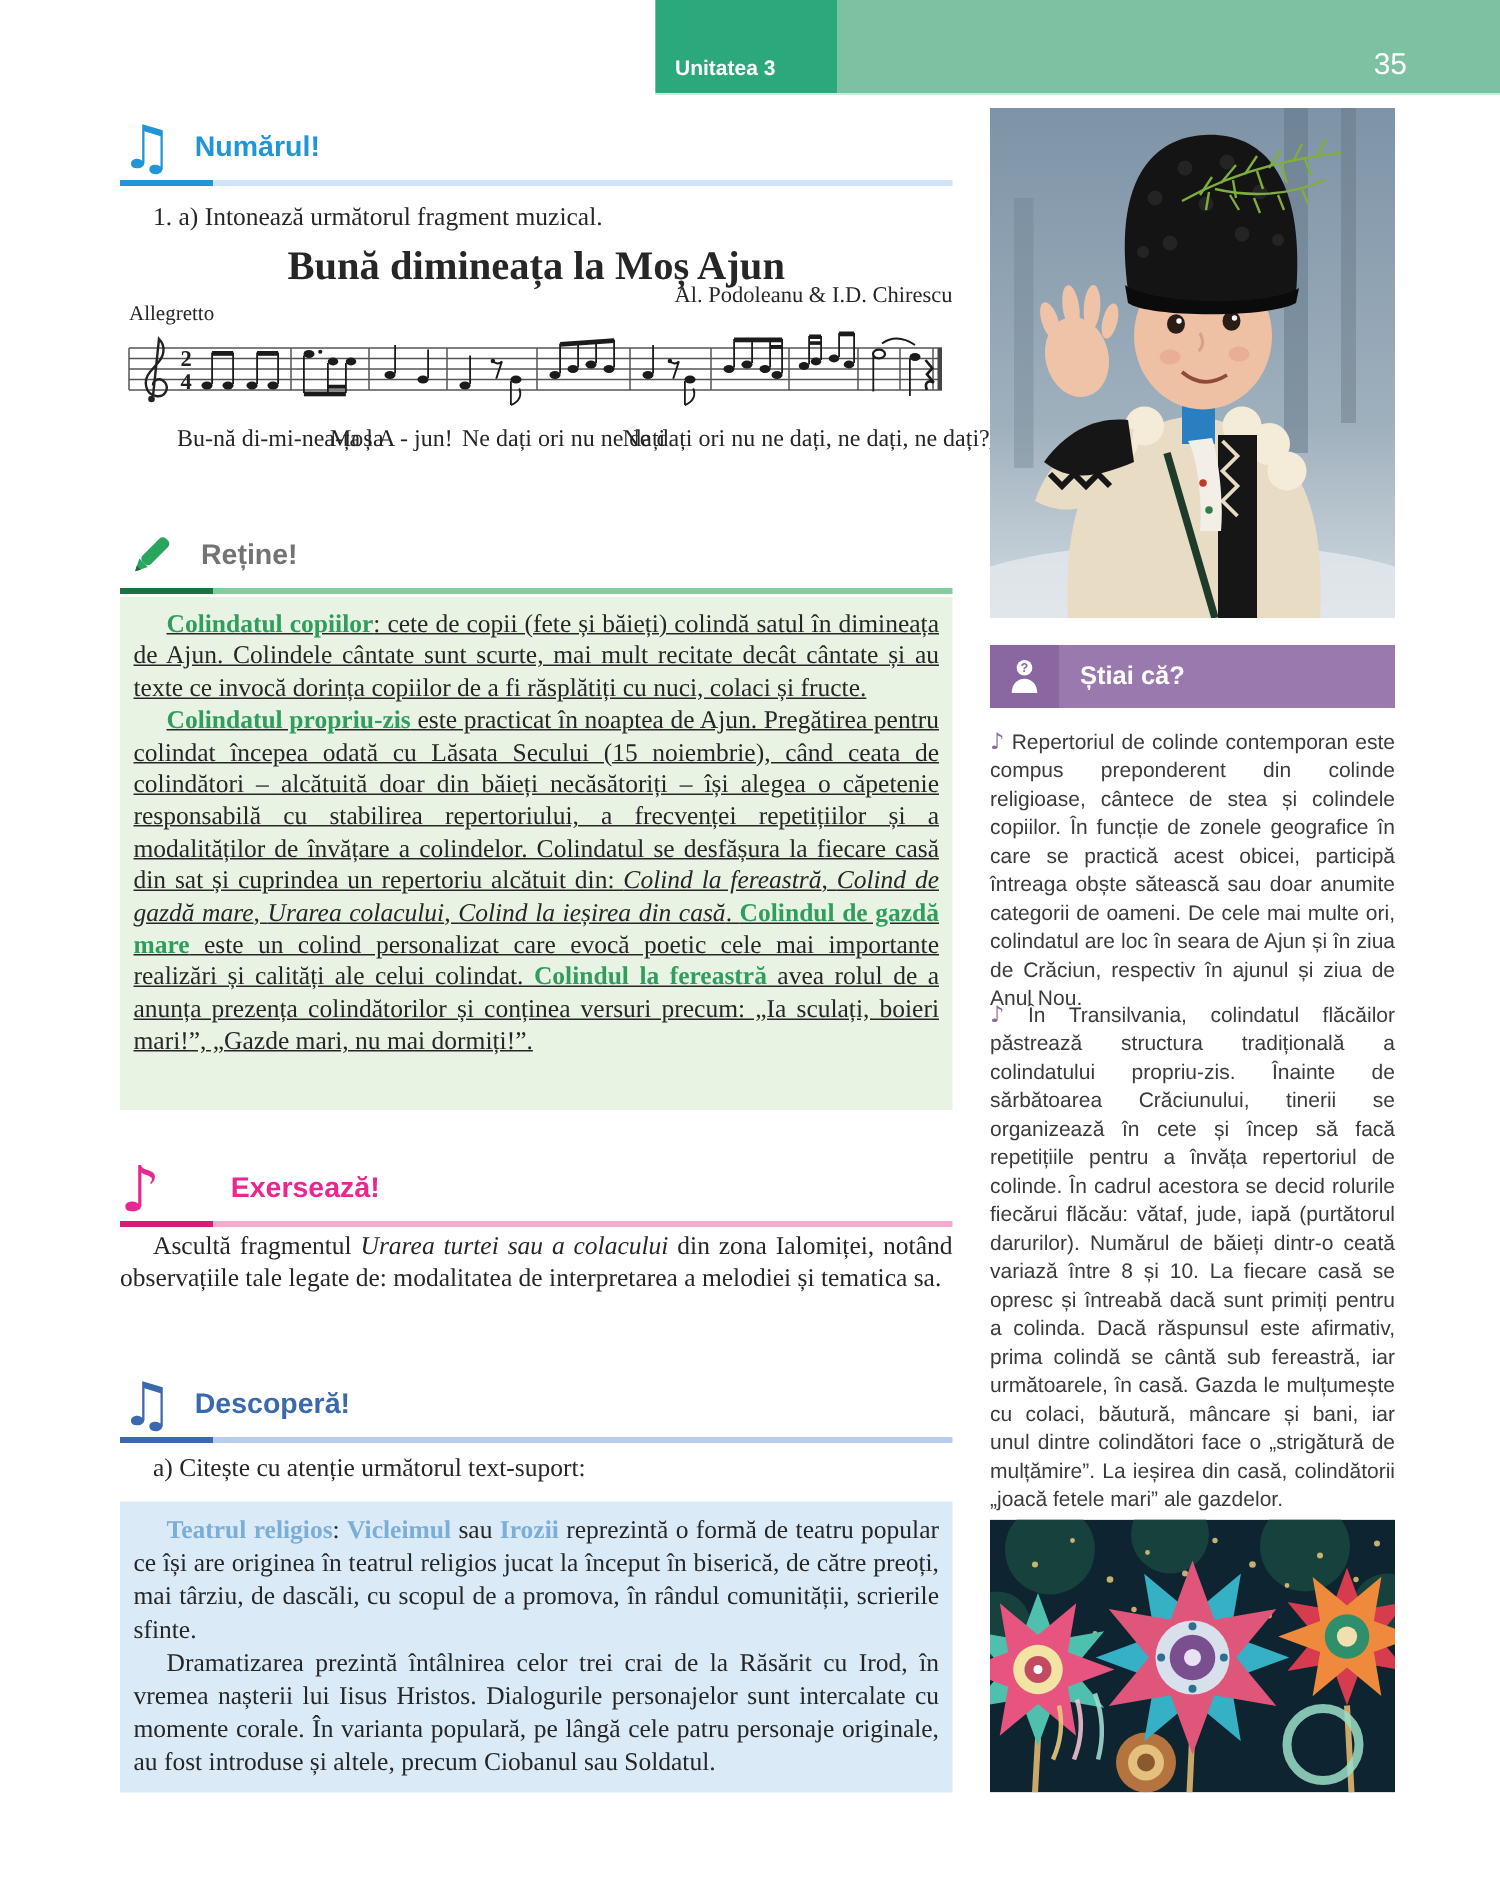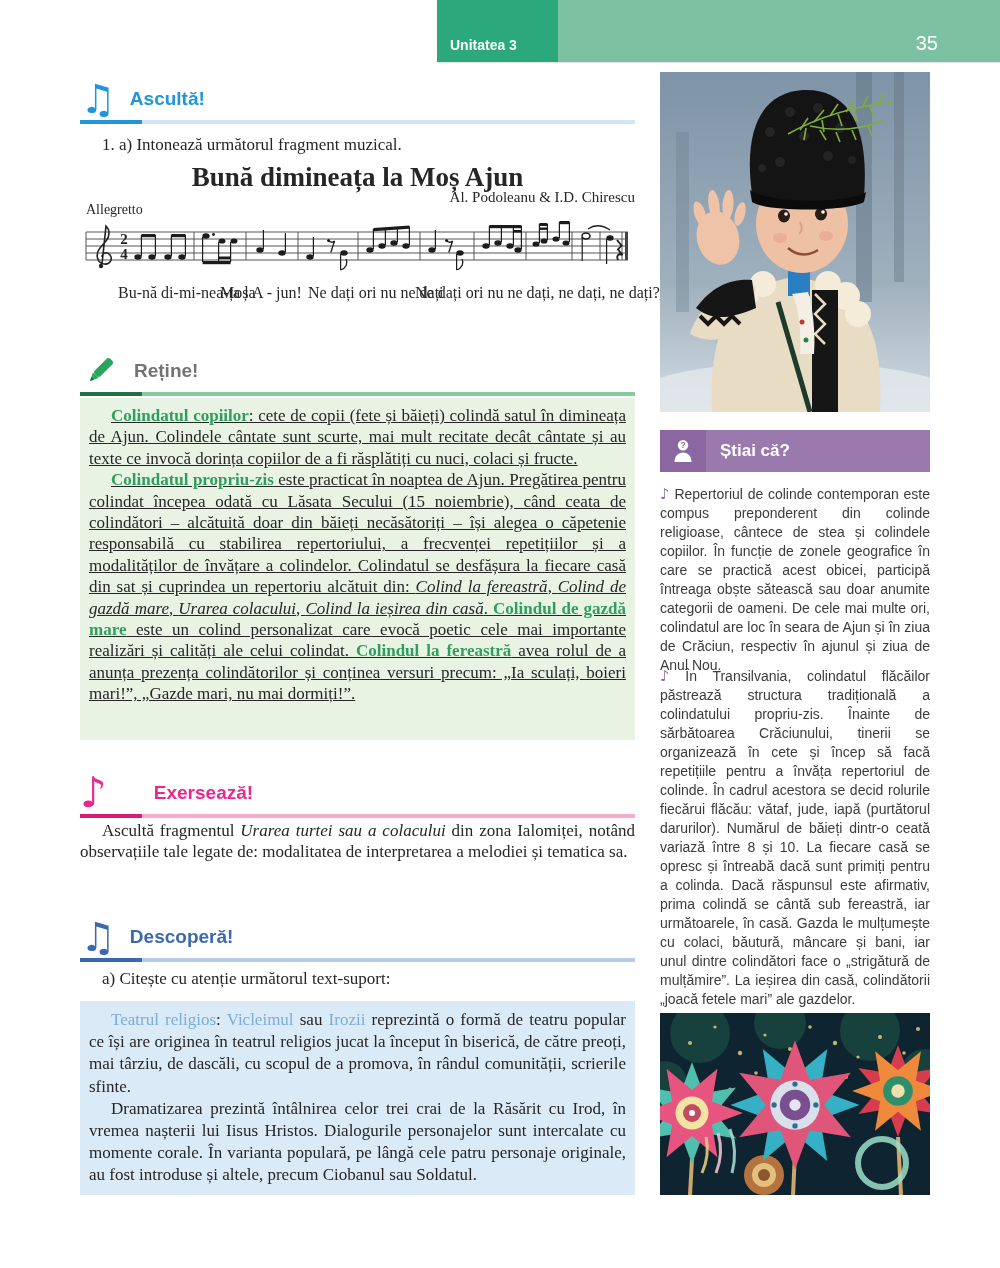--- a/index.html
+++ b/index.html
@@ -50,21 +50,21 @@
   .ts{font:bold 15px "Liberation Serif",serif;fill:#222;text-anchor:middle;}
 
   .gbox{position:absolute;left:80px;top:398px;width:555px;height:342px;background:#e8f3e4;
         padding:7px 9px;box-sizing:border-box;font:17px/21.4px "Liberation Serif",serif;text-align:justify;overflow:hidden;}
   .gbox p{margin:0;text-indent:22px;text-decoration:underline;}
   .term-g{color:#2f9e5c;font-weight:bold;}
 
   .bbox{position:absolute;left:80px;top:1001px;width:555px;height:194px;background:#daeaf7;
         padding:8px 9px;box-sizing:border-box;font:17px/22.2px "Liberation Serif",serif;text-align:justify;overflow:hidden;}
   .bbox p{margin:0;text-indent:22px;}
-  .term-b{color:#7aadd8;font-weight:normal;}
+  .term-b{color:#7aadd8;font-weight:bold;}
 
   
   .photo{position:absolute;left:660px;width:270px;overflow:hidden;}
   .stiai{position:absolute;left:660px;top:430px;width:270px;height:42px;background:#9a79ae;
          display:flex;align-items:center;}
   .stiai .ibox{width:46px;height:42px;background:#8a67a1;display:flex;align-items:center;justify-content:center;}
   .stiai .t{color:#fff;font:bold 17px "Liberation Sans",sans-serif;padding-left:14px;}
   .rtext{position:absolute;left:660px;width:270px;font:14px/19px "Liberation Sans",sans-serif;color:#3b3b3b;text-align:justify;}
   .bullet{color:#8a68a0;font-family:"DejaVu Sans",sans-serif;font-size:15px;padding-right:4px;}
 </style>
@@ -76,21 +76,21 @@
   <div class="hbar">
     <div class="hunit">
       <span>Unitatea 3</span>
     </div>
     <div class="hnum">35</div>
   </div>
 
   <div class="sec obs" style="top:80px;">
     <div class="row">
       <span class="icon-note">♫</span>
-      <span class="t">Ascultă!</span>
+      <span class="t">Numărul!</span>
     </div>
     <div class="rule">
         <i></i>
       </div>
   </div>
 
   <div class="ltext indent" style="top:134px;">1. a) Intonează următorul fragment muzical.</div>
   <div class="song-title" style="top:162px;">Bună dimineața la Moș Ajun</div>
   <div class="composer" style="top:189px;">Al. Podoleanu &amp; I.D. Chirescu</div>
 

